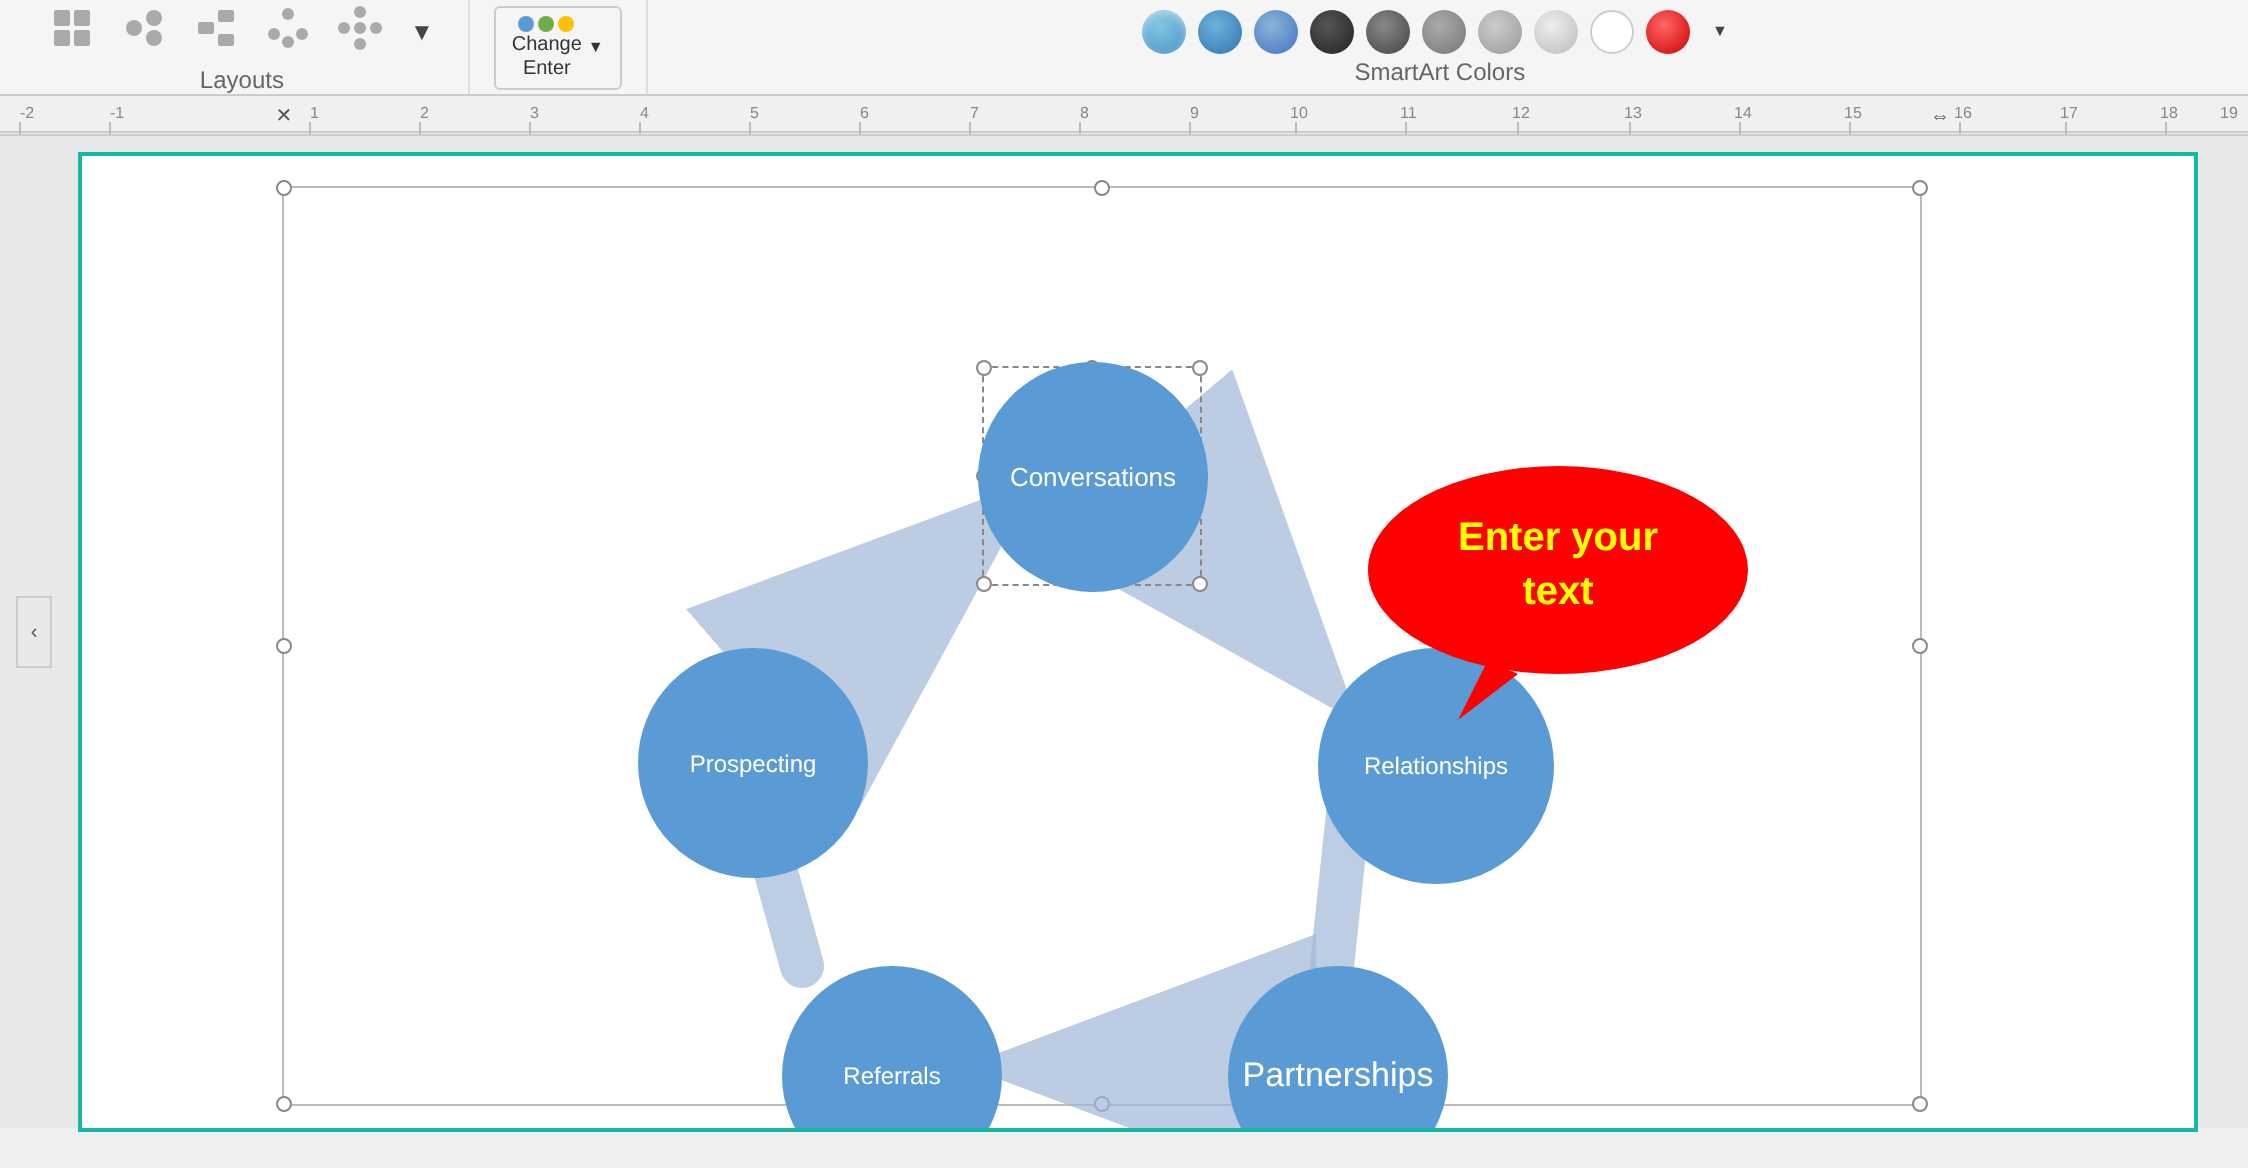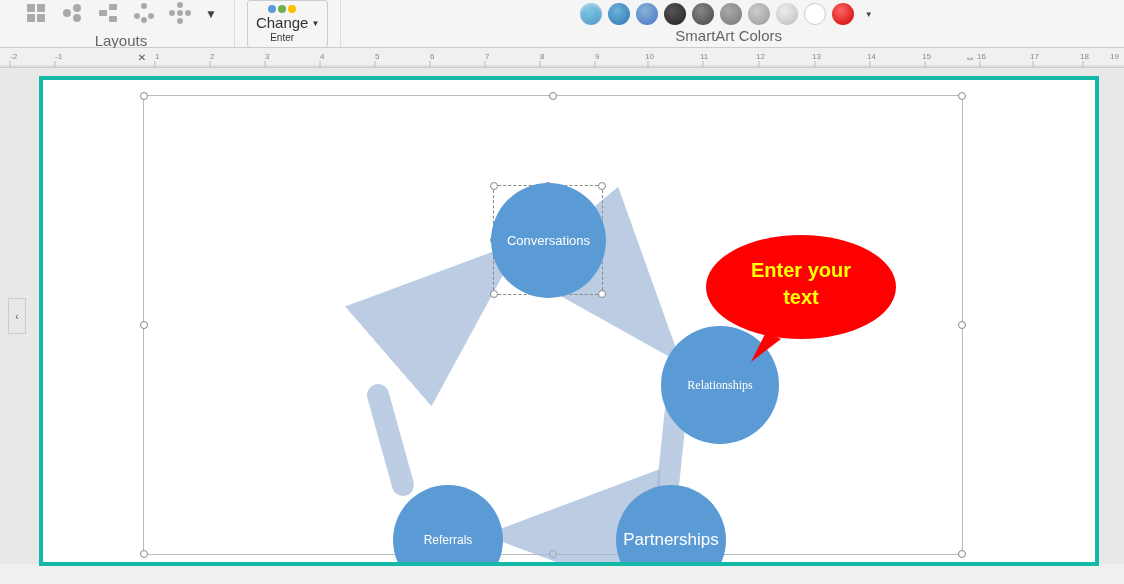--- a/index.html
+++ b/index.html
@@ -26,21 +26,21 @@
       flex-direction: column;
       align-items: center;
       justify-content: center;
       padding: 4px 12px;
       border-right: 1px solid #ddd;
     }
 
     .toolbar-section:last-child { border-right: none; }
 
     .toolbar-section-label {
-      font-size: 15px;
+      font-size: 12px;
       color: #666;
       margin-top: 2px;
     }
 
     .toolbar-icons {
       display: flex;
       gap: 4px;
       align-items: center;
     }
 
@@ -198,21 +198,21 @@
   </div>
 
   <div class="toolbar-section" style="min-width:80px;">
     <button class="change-colors-btn">
       <span style="display:flex;flex-direction:column;align-items:center;gap:1px;">
         <span style="display:flex;gap:2px;">
           <span style="width:8px;height:8px;background:#5b9bd5;border-radius:50%;display:inline-block;"></span>
           <span style="width:8px;height:8px;background:#70ad47;border-radius:50%;display:inline-block;"></span>
           <span style="width:8px;height:8px;background:#ffc000;border-radius:50%;display:inline-block;"></span>
         </span>
-        <span style="font-size:15px;color:#333;">Change</span>
+        <span style="font-size:10px;color:#333;">Change</span>
         <span style="font-size:10px;color:#333;">Enter</span>
       </span>
       <span style="font-size:8px;">▼</span>
     </button>
   </div>
 
   <div class="toolbar-section" style="flex:1;">
     <div class="smartart-circles">
 
       <div class="smartart-circle" style="background: radial-gradient(circle at 40% 35%, #7ec8e3, #4a90c4); box-shadow: inset 0 2px 4px rgba(255,255,255,0.5);"></div>
@@ -303,21 +303,21 @@
     <text x="970" y="13" font-size="10" fill="#555" text-anchor="middle">⇔</text>
   </svg>
 </div>
 
 <div style="position:relative; background:#e8e8e8; flex:1; height: calc(584px - 68px - 20px); display:flex; justify-content:center; align-items:flex-start; padding: 8px 16px 8px 30px;">
 
   <div class="sidebar-btn" style="left:8px; top:50%;">
     <span>‹</span>
   </div>
 
-  <div style="background:white; width:1060px; height:490px; position:relative; border:4px solid #14b8a6; overflow:hidden;">
+  <div style="background:white; width:1060px; height:490px; position:relative; border:2px solid #14b8a6; overflow:hidden;">
 
     <div style="position:absolute; left:100px; top:15px; width:820px; height:460px; border:1px solid #bbb; pointer-events:none;">
 
       <div class="handle" style="left:0; top:0;"></div>
       <div class="handle" style="left:50%; top:0;"></div>
       <div class="handle" style="left:100%; top:0;"></div>
       <div class="handle" style="left:0; top:50%;"></div>
       <div class="handle" style="left:100%; top:50%;"></div>
       <div class="handle" style="left:0; top:100%;"></div>
       <div class="handle" style="left:50%; top:100%;"></div>
@@ -352,34 +352,37 @@
       <div class="handle" style="left:100%;top:50%;"></div>
       <div class="handle" style="left:0;top:100%;"></div>
       <div class="handle" style="left:50%;top:100%;"></div>
       <div class="handle" style="left:100%;top:100%;"></div>
     </div>
 
     <div class="smartart-node" style="left:448px; top:103px; width:115px; height:115px;">
       <span style="font-size:13px; padding:8px;">Conversations</span>
     </div>
 
-    <div class="smartart-node" style="left:618px; top:246px; width:118px; height:118px;font-family:Liberation Serif, serif;">
+    <div class="smartart-node" style="left:618px; top:246px; width:118px; height:118px;">
       <span style="font-size:12px; padding:8px;">Relationships</span>
     </div>
 
     <div class="smartart-node" style="left:573px; top:405px; width:110px; height:110px;">
       <span style="font-size:17px; padding:6px;">Partnerships</span>
     </div>
 
     <div class="smartart-node" style="left:350px; top:405px; width:110px; height:110px;">
       <span style="font-size:12px; padding:6px;">Referrals</span>
     </div>
 
-
-    <div style="position:absolute; left:658px; top:152px;">
+    <div class="smartart-node" style="left:278px; top:246px; width:115px; height:115px;">
+      <span style="font-size:12px; padding:8px;">Prospecting</span>
+    </div>
+
+    <div style="position:absolute; left:638px; top:152px;">
       <svg width="200" height="130">
 
         <ellipse cx="100" cy="55" rx="95" ry="52" fill="red"></ellipse>
 
         <polygon points="65,100 80,107 50,130" fill="red"></polygon>
 
         <text x="100" y="45" text-anchor="middle" fill="yellow" font-size="20" font-weight="bold" font-family="Arial">Enter your</text>
         <text x="100" y="72" text-anchor="middle" fill="yellow" font-size="20" font-weight="bold" font-family="Arial">text</text>
       </svg>
     </div>

